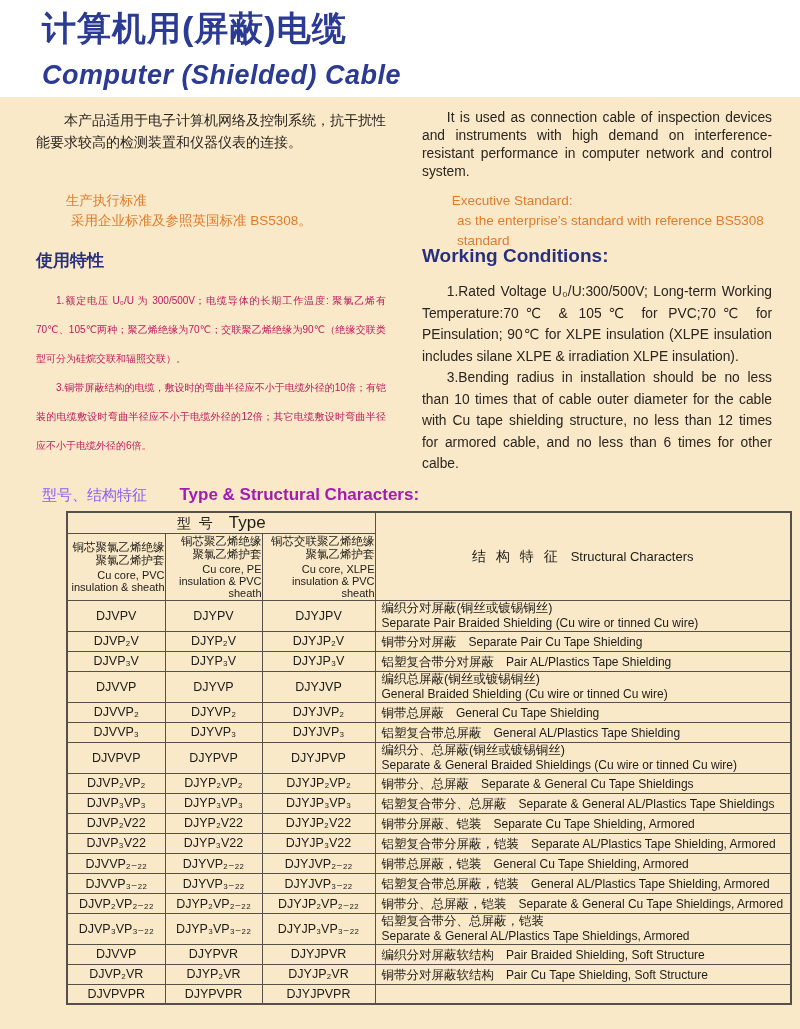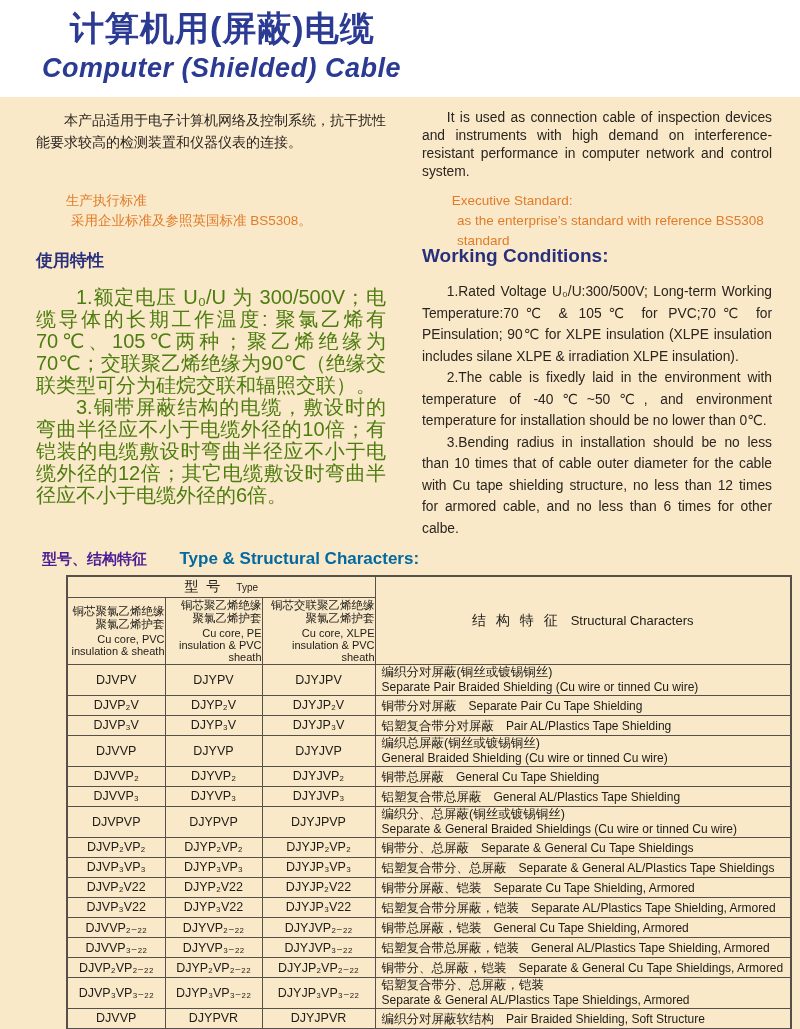--- a/index.html
+++ b/index.html
@@ -2,52 +2,52 @@
 <html><head>
 <meta charset="utf-8">
 <style>
   * { margin:0; padding:0; box-sizing:border-box; }
   html,body { width:800px; }
   body { font-family:"Liberation Sans","DejaVu Sans",sans-serif; background:#ffffff; }
   .page { width:800px; height:1029px; overflow:hidden; background:#ffffff; position:relative; }
 
   
   .title-block { height:97px; padding:8px 0 0 42px; background:#ffffff; }
-  .title-zh { font-size:34px; font-weight:bold; color:#2b3a92; letter-spacing:1px; line-height:1.2;margin-left:28px; }
-  .title-en { font-size:27px; font-weight:bold; font-style:italic; color:#2b3a92; letter-spacing:0.5px; margin-top:4px; }
+  .title-zh { font-size:34px; font-weight:bold; color:#2b3a92; letter-spacing:1px; line-height:1.2; }
+  .title-en { font-size:27px; font-weight:bold; font-style:italic; color:#2b3a92; letter-spacing:0.5px; margin-top:11px; }
 
   
   .content { background:#fae9c8; height:932px; padding:12px 28px 0 36px; }
   .cols { display:flex; gap:36px; }
   .col { flex:1; min-width:0; }
 
   .intro-zh { font-size:14px; line-height:22px; color:#2a2520; text-indent:2em; height:82px; }
   .intro-en { font-size:13.8px; line-height:18px; color:#2a2520; text-indent:1.8em; text-align:justify; height:82px; }
 
   .standards { height:52px; color:#e07b2a; font-size:13.5px; line-height:20px; padding-left:2.2em; }
   .standards .l2 { padding-left:0.4em; }
 
   .sec-h-zh { font-size:17px; font-weight:bold; color:#28307e; margin:6px 0 14px 0; }
   .sec-h-en { font-size:19px; font-weight:bold; color:#28307e; margin:2px 0 14px 0; }
 
-  .para-zh { font-size:20px; line-height:22px; color:#4d7c0f; text-indent:2em; text-align:justify; }
+  .para-zh { font-size:10px; line-height:29px; color:#be185d; text-indent:2em; text-align:justify; }
   .para-en { font-size:13.8px; line-height:21.5px; color:#2a2520; text-indent:1.8em; text-align:justify; }
 
   
   .table-title { margin:10px 0 6px 6px; }
-  .table-title .tzh { font-size:15px; font-weight:bold; color:#4c1d95; }
-  .table-title .ten { font-size:17px; font-weight:bold; color:#0369a1; margin-left:28px; }
+  .table-title .tzh { font-size:15px; font-weight:normal; color:#8b5cf6; }
+  .table-title .ten { font-size:17px; font-weight:bold; color:#a21caf; margin-left:28px; }
 
   table.type-table { border-collapse:collapse; margin-left:30px; width:724px; table-layout:fixed;
                      border:2px solid #55514a; }
   .type-table th, .type-table td { border:1px solid #55514a; font-weight:normal; color:#1d1c18; }
   .type-table tr { border-top:1.5px solid #55514a; }
 
   .type-hdr { height:21px; text-align:center; font-size:14px; letter-spacing:2px; }
-  .type-hdr .en { letter-spacing:0; margin-left:14px; font-size:10px;margin-top:32px; }
+  .type-hdr .en { letter-spacing:0; margin-left:14px; font-size:17px;margin-top:32px; }
   .sub-hdr { height:64px; text-align:right; vertical-align:middle; padding:1px 0; }
   .sub-hdr .hzh { font-size:11.5px; line-height:13.5px; }
   .sub-hdr .hen { font-size:11px; line-height:12px; margin-top:1px; }
   .struct-hdr { text-align:center; vertical-align:middle; }
   .struct-hdr .szh { font-size:14px; letter-spacing:3px; }
   .struct-hdr .sen { font-size:13px; margin-left:10px; letter-spacing:0; }
 
   td.code { text-align:center; font-size:12.5px; height:19.5px; padding:0 1px; }
   td.desc { text-align:left; padding:0 4px 0 6px; }
   td.desc .zh { font-size:12.5px; }
@@ -87,21 +87,20 @@
 
     <div class="cols">
       <div class="col">
         <h3 class="sec-h-zh">使用特性</h3>
         <p class="para-zh">1.额定电压 U₀/U 为 300/500V；电缆导体的长期工作温度: 聚氯乙烯有70℃、105℃两种；聚乙烯绝缘为70℃；交联聚乙烯绝缘为90℃（绝缘交联类型可分为硅烷交联和辐照交联）。</p>
         <p class="para-zh">3.铜带屏蔽结构的电缆，敷设时的弯曲半径应不小于电缆外径的10倍；有铠装的电缆敷设时弯曲半径应不小于电缆外径的12倍；其它电缆敷设时弯曲半径应不小于电缆外径的6倍。</p>
       </div>
       <div class="col">
         <h3 class="sec-h-en">Working Conditions:</h3>
         <p class="para-en">1.Rated Voltage U₀/U:300/500V;  Long-term Working Temperature:70℃ &amp; 105℃ for PVC;70℃ for PEinsulation; 90℃ for XLPE insulation (XLPE insulation includes silane XLPE &amp; irradiation XLPE insulation).</p>
-        <p class="para-en">2.The cable is fixedly laid in the environment with temperature of -40℃~50℃, and environment temperature for installation  should be no lower than 0℃.</p>
         <p class="para-en">3.Bending radius in installation should be no less than 10 times that of cable outer diameter for the cable with Cu tape shielding structure, no less than 12 times for armored cable, and no less than 6 times for other calbe.</p>
       </div>
     </div>
 
     <div class="table-title">
       <span class="tzh">型号、结构特征</span>
       <span class="ten">Type &amp; Structural Characters:</span>
     </div>
 
     <table class="type-table">

